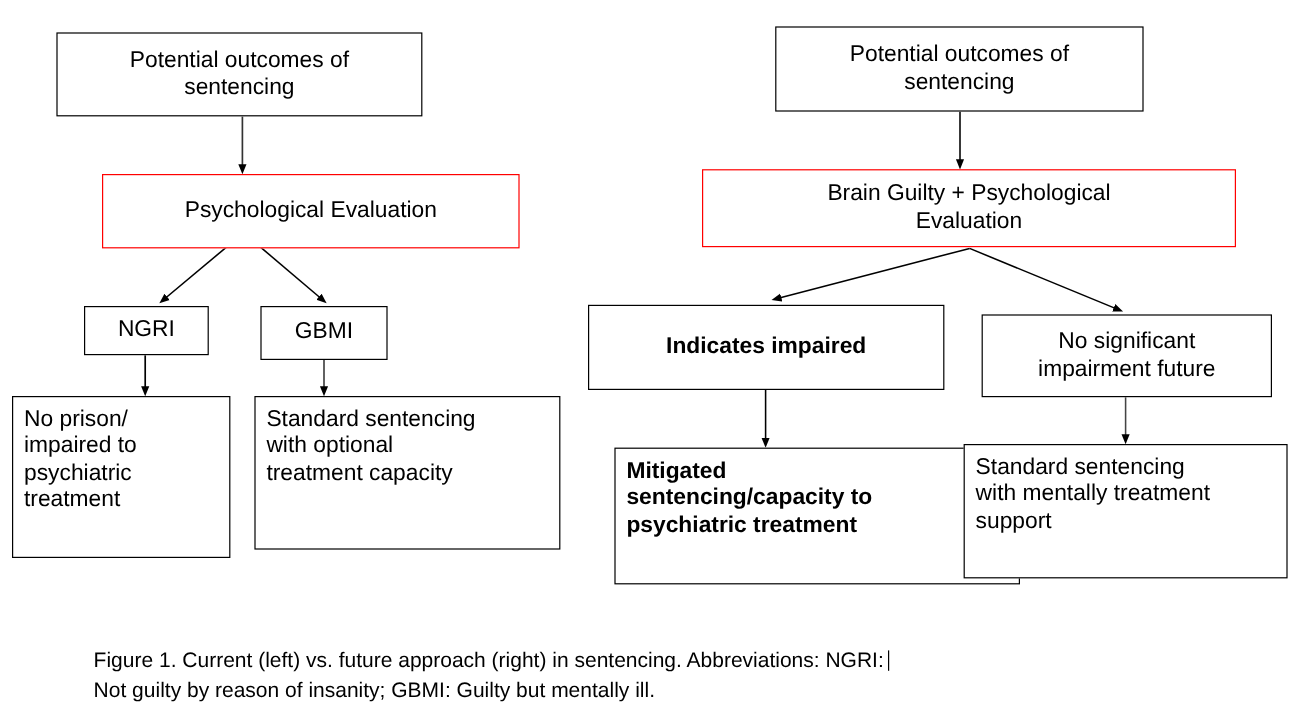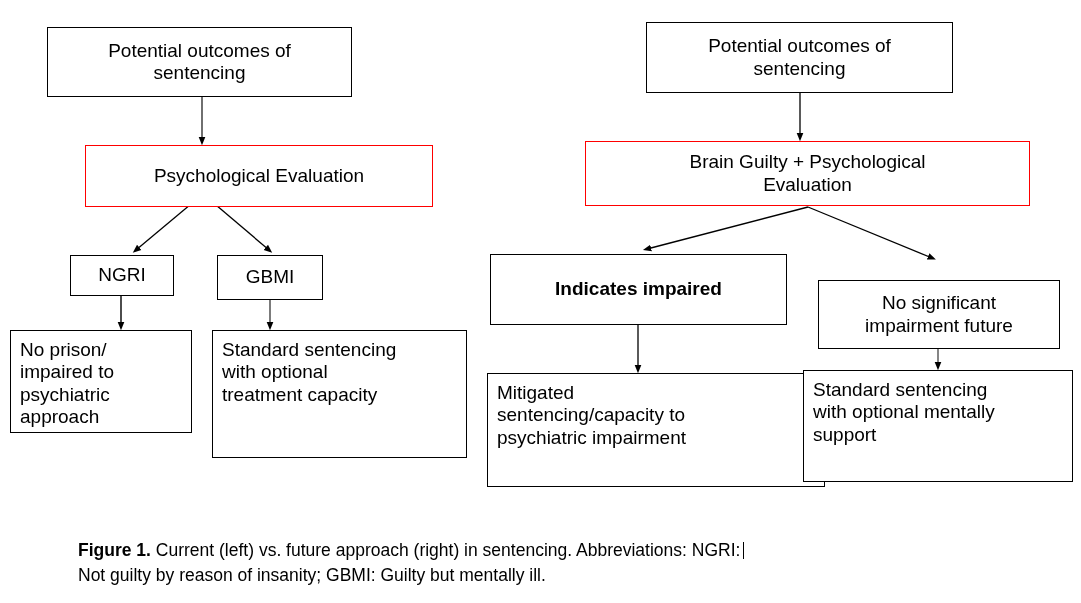--- a/index.html
+++ b/index.html
@@ -58,21 +58,21 @@
   .caption {
     position: absolute;
     left: 78px;
     top: 538px;
     width: 995px;
     font-size: 17.5px;
     line-height: 1.45;
     color: #000000;
   }
   .caption b {
-    font-weight: bold;
+    font-weight: normal;
   }
   .caret {
     display: inline-block;
     width: 1px;
     height: 17px;
     background: #000000;
     vertical-align: -3px;
     margin-left: 3px;
   }
 </style>
@@ -110,49 +110,49 @@
   </div>
 
   <div class="node center" style="left:217px; top:255px; width:106px; height:45px;">
     <span class="txt">GBMI</span>
   </div>
 
   <div class="node center" style="left:70px; top:255px; width:104px; height:41px;">
     <span class="txt">NGRI</span>
   </div>
 
-  <div class="node leftal" style="left:10px; top:330px; width:182px; height:103px;">
-    <span class="txt"><span>No prison/</span><br><span>impaired to</span><br><span>psychiatric</span><br><span>approach</span></span>
+  <div class="node leftal" style="left:10px; top:330px; width:182px; height:135px;">
+    <span class="txt"><span>No prison/</span><br><span>impaired to</span><br><span>psychiatric</span><br><span>treatment</span></span>
   </div>
 
   <div class="node leftal" style="left:212px; top:330px; width:255px; height:128px;">
     <span class="txt"><span>Standard sentencing</span><br><span>with optional</span><br><span>treatment capacity</span></span>
   </div>
 
   <div class="node center" style="left:646px; top:22px; width:307px; height:71px;">
     <span class="txt"><span>Potential outcomes of</span><br><span>sentencing</span></span>
   </div>
 
   <div class="node center highlight" style="left:585px; top:141px; width:445px; height:65px;">
     <span class="txt"><span>Brain Guilty + Psychological</span><br><span>Evaluation</span></span>
   </div>
 
   <div class="node center" style="left:490px; top:254px; width:297px; height:71px;font-weight:bold;">
     <span class="txt"><span>Indicates impaired</span><br></span>
   </div>
 
-  <div class="node center" style="left:818px; top:280px; width:242px; height:69px;">
+  <div class="node center" style="left:818px; top:262px; width:242px; height:69px;">
     <span class="txt"><span>No significant</span><br><span>impairment future</span></span>
   </div>
 
-  <div class="node leftal" style="left:487px; top:373px; width:338px; height:114px;">
-    <span class="txt"><span>Mitigated</span><br><span>sentencing/capacity to</span><br><span>psychiatric impairment</span></span>
+  <div class="node leftal" style="left:512px; top:373px; width:338px; height:114px;font-weight:bold;">
+    <span class="txt"><span>Mitigated</span><br><span>sentencing/capacity to</span><br><span>psychiatric treatment</span></span>
   </div>
 
   <div class="node leftal" style="left:803px; top:370px; width:270px; height:112px;">
-    <span class="txt"><span>Standard sentencing</span><br><span>with optional mentally</span><br><span>support</span></span>
+    <span class="txt"><span>Standard sentencing</span><br><span>with mentally treatment</span><br><span>support</span></span>
   </div>
 
   <div class="caption">
     <b>Figure 1.</b><span> Current (left) vs. future approach (right) in sentencing. Abbreviations: NGRI:</span><span class="caret"></span><br><span>Not guilty by reason of insanity; GBMI: Guilty but mentally ill.</span>
   </div>
 
 </div>
 
 </body></html>

